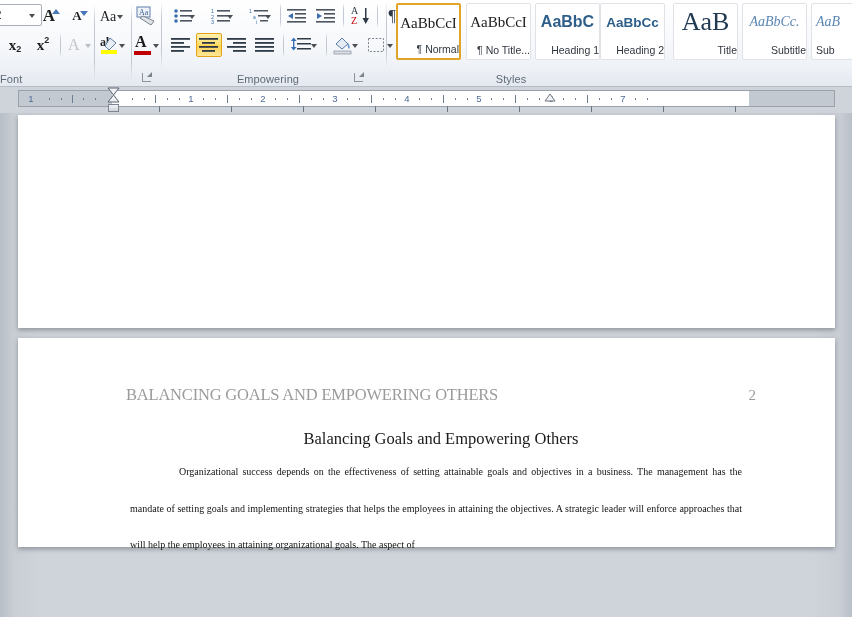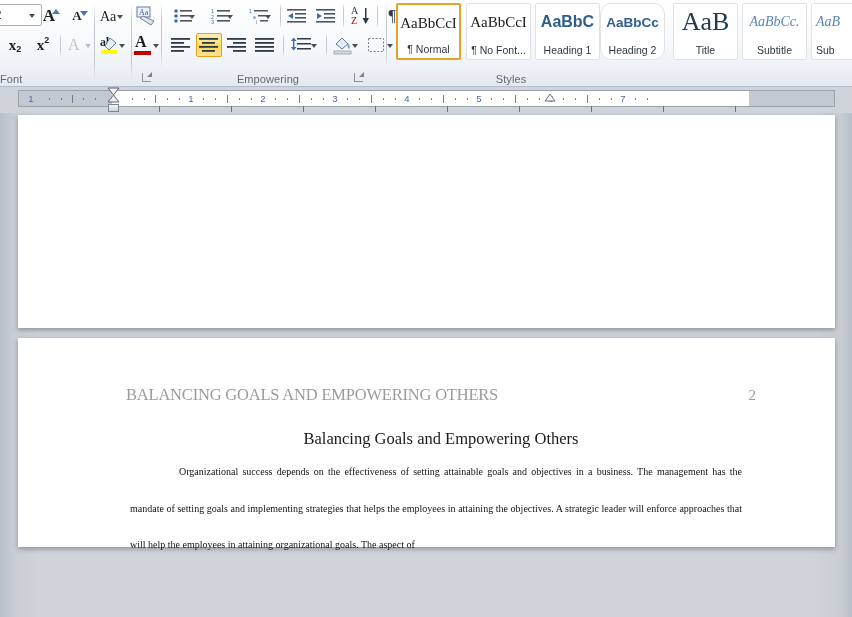--- a/index.html
+++ b/index.html
@@ -78,21 +78,21 @@
     cursor: pointer; overflow: hidden;
   }
   .stylebox.active { border: 2px solid #e0a526; background:#fff; }
   .style-preview {
     position: absolute; top: 0; left: 0; width: 100%; height: 36px;
     display: flex; align-items: center; justify-content: center;
     overflow: hidden; white-space: nowrap;
   }
   .style-name {
     position: absolute; bottom: 3px; left: 0; width: 100%;
-    text-align: center; font-size: 10.5px; color: #30373f;
+    text-align: right; font-size: 10.5px; color: #30373f;
     white-space: nowrap; overflow: hidden;
     font-family: "Liberation Sans", sans-serif;
   }
 
   
   .ruler-band {
     position: absolute; left: 0; top: 87px; width: 852px; height: 26px;
     background: #cfd4da;
   }
   .ruler {
@@ -398,31 +398,31 @@
         <div class="style-preview">
           <span style="font-family:'Liberation Serif',serif; font-size:15px; color:#1a1a1a;">AaBbCcI</span>
         </div>
         <div class="style-name">¶ Normal</div>
       </div>
 
       <div class="stylebox" style="left:76px;">
         <div class="style-preview">
           <span style="font-family:'Liberation Serif',serif; font-size:15px; color:#1a1a1a;">AaBbCcI</span>
         </div>
-        <div class="style-name">¶ No Font...</div>
+        <div class="style-name">¶ No Title...</div>
       </div>
 
       <div class="stylebox" style="left:145px;">
         <div class="style-preview">
           <span style="font-family:'Liberation Sans',sans-serif; font-size:16px; font-weight:bold; color:#2e5f8a;">AaBbC</span>
         </div>
         <div class="style-name">Heading 1</div>
       </div>
 
-      <div class="stylebox" style="left:210px;border-radius:11px;">
+      <div class="stylebox" style="left:210px;">
         <div class="style-preview">
           <span style="font-family:'Liberation Sans',sans-serif; font-size:13.5px; font-weight:bold; color:#2e5f8a;">AaBbCc</span>
         </div>
         <div class="style-name">Heading 2</div>
       </div>
 
       <div class="stylebox" style="left:283px;">
         <div class="style-preview">
           <span style="font-family:'Liberation Serif',serif; font-size:26px; color:#223a52;">AaB</span>
         </div>

